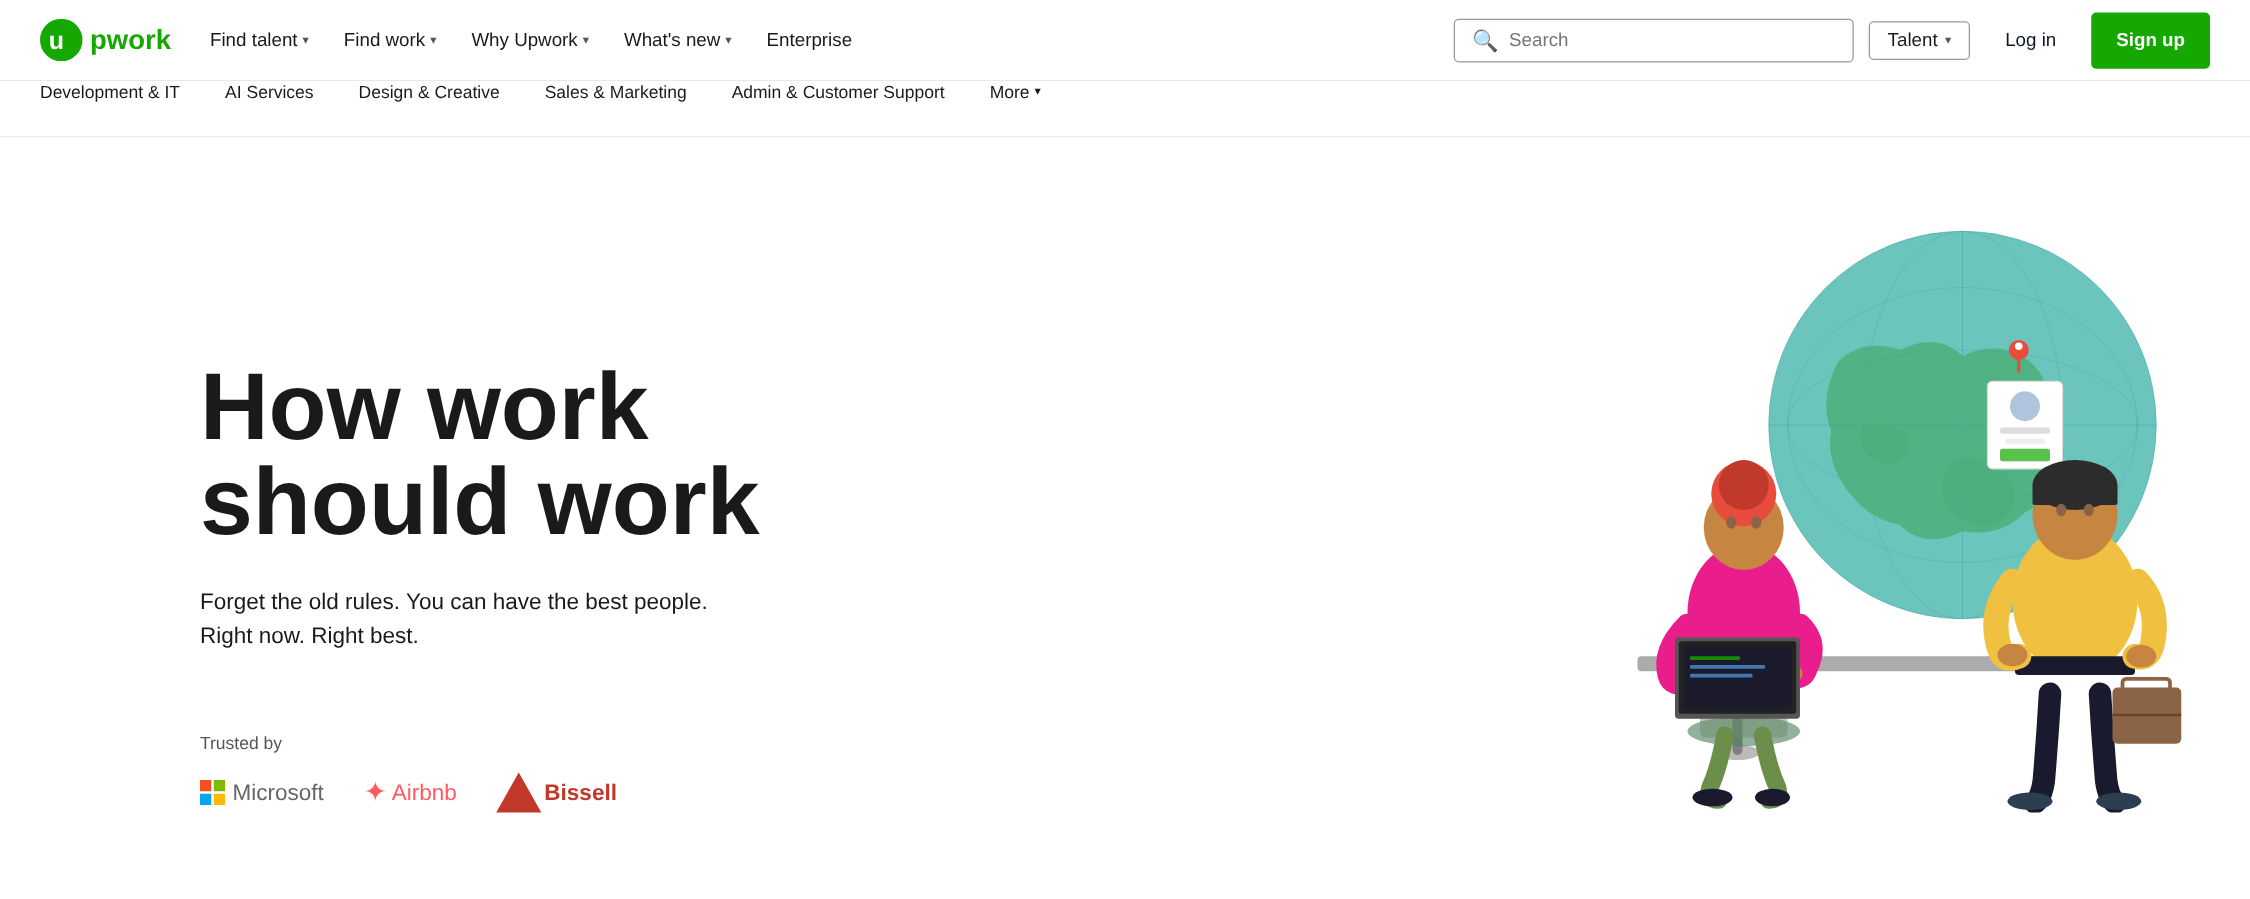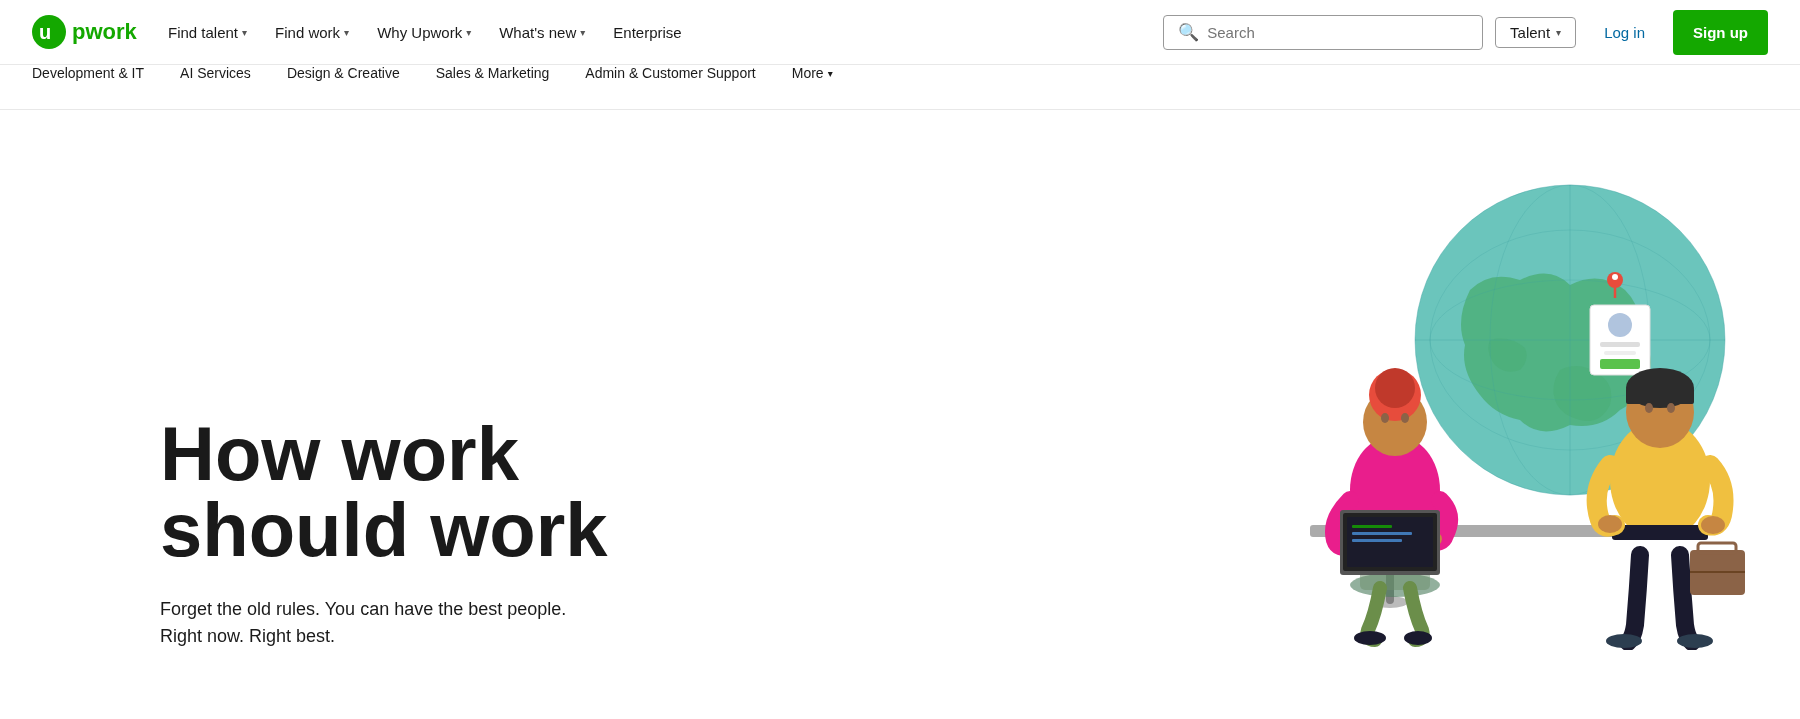--- a/index.html
+++ b/index.html
@@ -36,21 +36,21 @@
       gap: 6px;
       border: 1.5px solid #999;
       border-radius: 4px;
       padding: 6px 14px;
       font-size: 15px;
       color: #1a1a1a;
       cursor: pointer;
       background: #fff;
       text-align: right;
     }
-    .log-in-btn { font-size: 15px; font-weight: 500; color: #0369a1; cursor: pointer; padding: 8px 16px; background: none; border: none; }
+    .log-in-btn { font-size: 15px; font-weight: 500; color: #0f172a; cursor: pointer; padding: 8px 16px; background: none; border: none; }
     .sign-up-btn { font-size: 15px; font-weight: 600; color: #fff; background: #14a800; border: none; border-radius: 4px; padding: 14px 20px; cursor: pointer; }
 
     
     .cat-nav {
       display: flex;
       align-items: flex-start;
       padding: 0 32px;
       height: 45px;
       border-bottom: 1px solid #e8e8e8;
       gap: 36px;
@@ -202,20 +202,46 @@
   <div class="hero-left">
     <h1 class="hero-title">
       <span>How work</span><br>
       <span>should work</span>
     </h1>
     <p class="hero-subtitle">
       <span>Forget the old rules. You can have the best people.</span><br>
       <span>Right now. Right best.</span>
     </p>
 
+    <div class="trusted-by">
+      <p class="trusted-label">Trusted by</p>
+      <div class="brand-logos">
+
+        <div class="microsoft-logo">
+          <div class="ms-grid">
+            <div class="ms-sq1"></div>
+            <div class="ms-sq2"></div>
+            <div class="ms-sq3"></div>
+            <div class="ms-sq4"></div>
+          </div>
+          <span class="microsoft-text">Microsoft</span>
+        </div>
+
+        <div class="airbnb-logo">
+          <span class="airbnb-icon">✦</span>
+          <span class="airbnb-text">Airbnb</span>
+        </div>
+
+        <div class="bissell-logo">
+          <div class="bissell-triangle"></div>
+          <span class="bissell-text">Bissell</span>
+        </div>
+
+      </div>
+    </div>
   </div>
 
   <div class="hero-right">
     <svg width="500" height="480" viewBox="0 0 500 480" xmlns="http://www.w3.org/2000/svg">
 
       <ellipse cx="310" cy="170" rx="155" ry="155" fill="#5BBFB5" opacity="0.9"></ellipse>
 
       <path d="M210 120 Q230 100 260 110 Q290 95 310 115 Q340 100 365 120 Q385 140 375 165 Q395 180 390 200 Q380 230 360 240 Q340 260 310 255 Q280 270 260 250 Q235 245 220 225 Q200 200 205 175 Q195 150 210 120Z" fill="#4CAF7A" opacity="0.85"></path>
       <path d="M300 200 Q320 190 340 205 Q355 215 350 235 Q340 255 320 250 Q300 245 295 230 Q290 215 300 200Z" fill="#4CAF7A" opacity="0.85"></path>
       <path d="M230 170 Q250 165 265 178 Q270 190 260 200 Q245 205 235 195 Q225 182 230 170Z" fill="#4CAF7A" opacity="0.85"></path>

